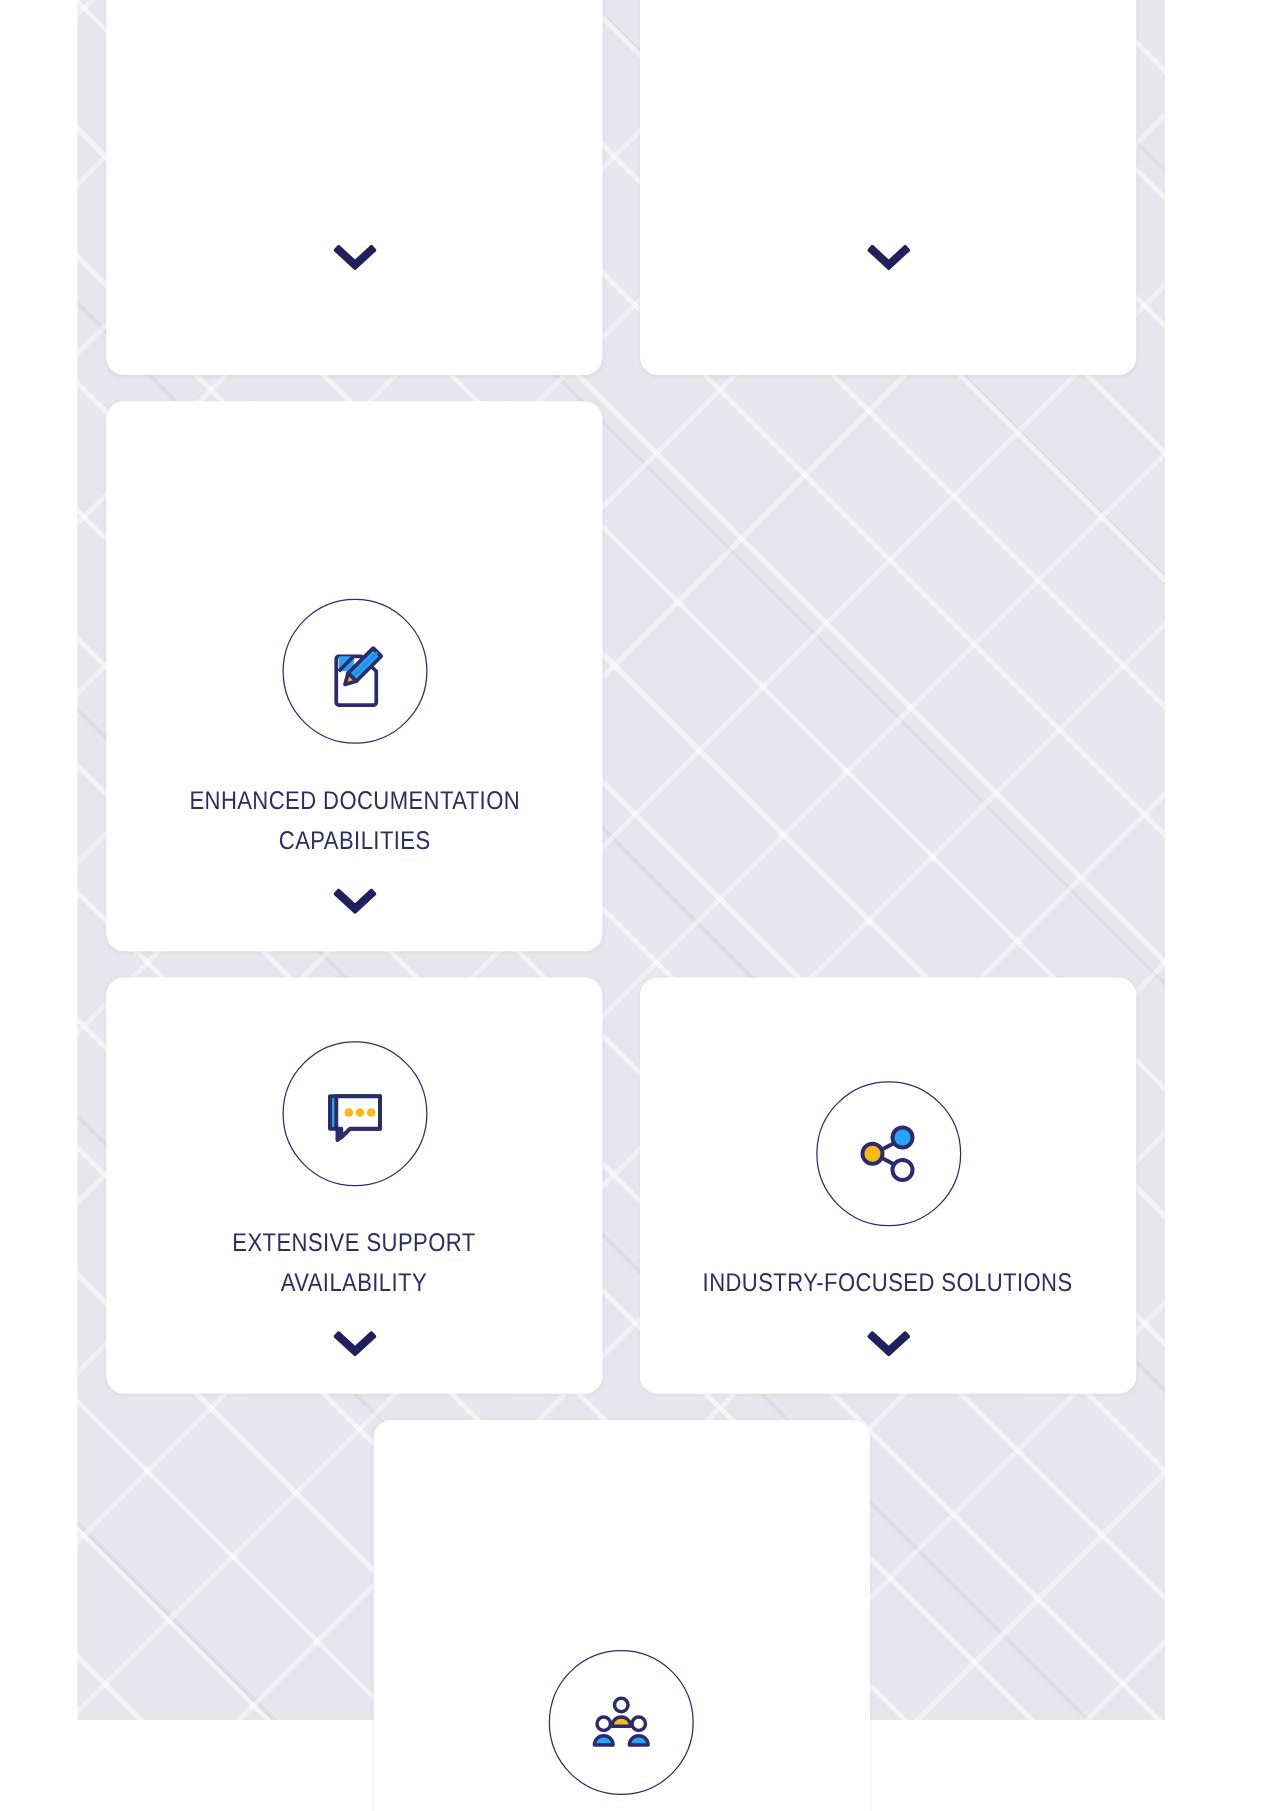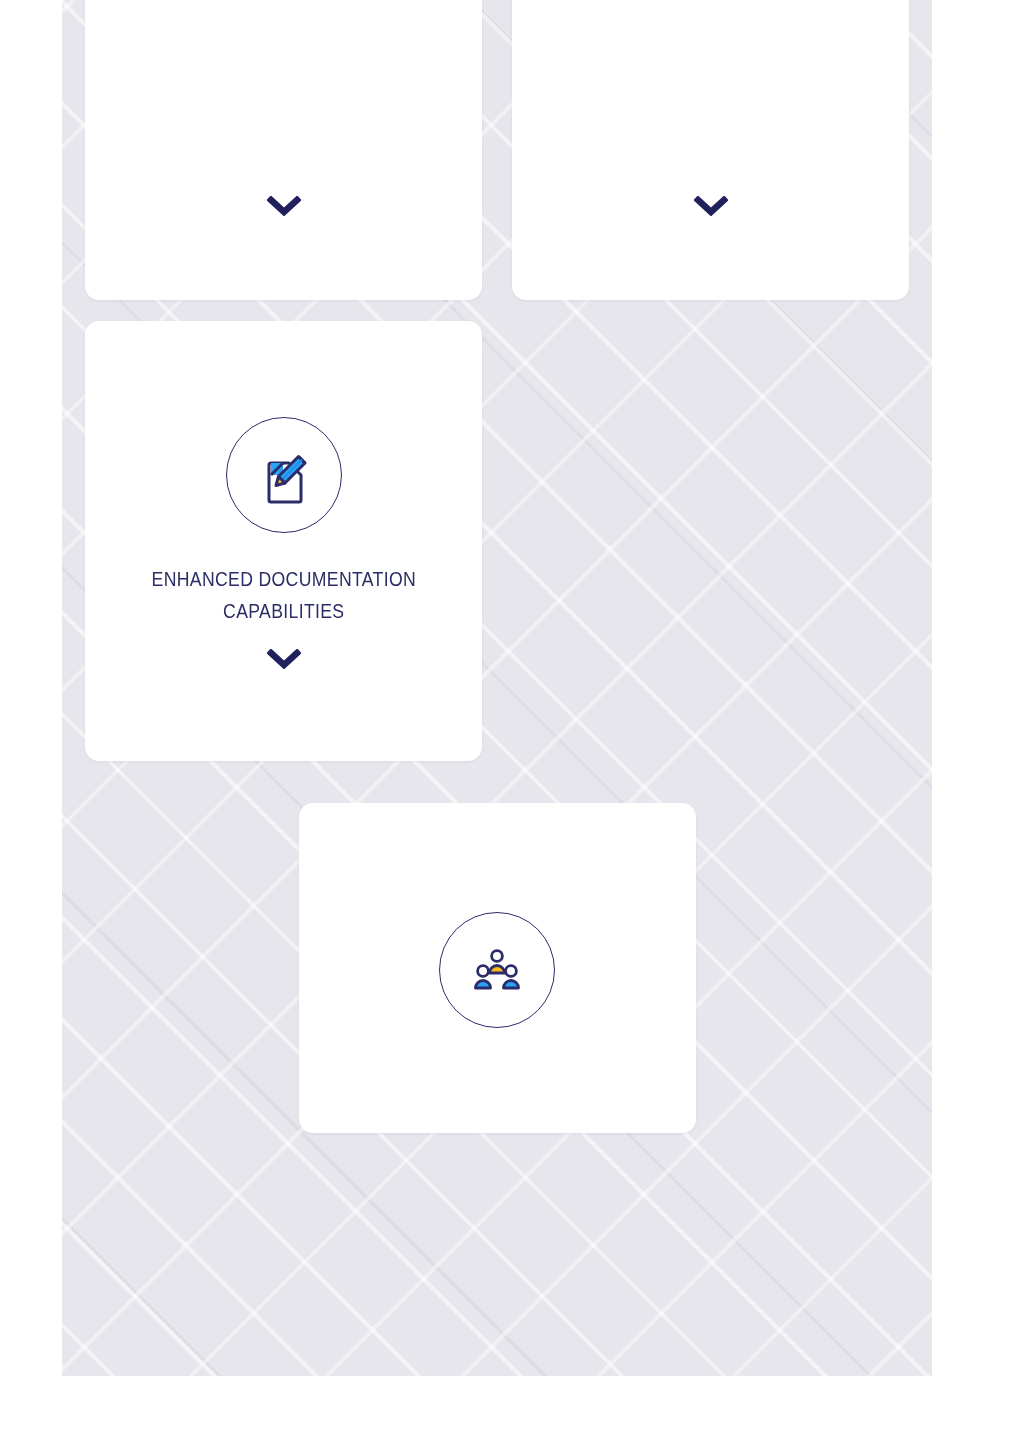--- a/index.html
+++ b/index.html
@@ -63,21 +63,21 @@
 
   .card {
     width: 397px;
     box-sizing: border-box;
     background: #ffffff;
     border-radius: 14px;
     box-shadow: 0 1px 3px rgba(60,60,100,0.07);
     display: flex;
     flex-direction: column;
     align-items: center;
-    justify-content: center;
+    justify-content: flex-end;
     padding: 34px 26px 30px;
   }
   .card.tall   { height: 440px; }
   .card.short  { height: 333px; }
   .card.bottom { height: 330px; }
 
   .icon-circle {
     width: 114px;
     height: 114px;
     border-radius: 50%;
@@ -158,21 +158,51 @@
       <svg class="chev" viewBox="0 0 34 20">
         <path d="M4 4 L17 16 L30 4" fill="none" stroke="#20215c" stroke-width="6.5" stroke-linecap="square" stroke-linejoin="miter"></path>
       </svg>
     </div>
 
 
   </div>
 
   <div class="row">
 
-
+    <div class="card short">
+      <div class="icon-circle">
+        <svg width="58" height="58" viewBox="0 0 58 58">
+          <path d="M9 15 h40 v26 h-25 l-9 9 v-9 h-6 z" fill="#29a3f5" stroke="#2b2d6b" stroke-width="3.2" stroke-linejoin="round"></path>
+          <path d="M14 15 h35 v26 h-24 l-7 7 v-7 h-4 z" fill="#ffffff" stroke="#2b2d6b" stroke-width="3.2" stroke-linejoin="round"></path>
+          <circle cx="24" cy="28" r="3.4" fill="#fcb814"></circle>
+          <circle cx="33" cy="28" r="3.4" fill="#fcb814"></circle>
+          <circle cx="42" cy="28" r="3.4" fill="#fcb814"></circle>
+        </svg>
+      </div>
+      <div class="card-title">EXTENSIVE SUPPORT
+AVAILABILITY</div>
+      <svg class="chev" viewBox="0 0 34 20">
+        <path d="M4 4 L17 16 L30 4" fill="none" stroke="#20215c" stroke-width="6.5" stroke-linecap="square" stroke-linejoin="miter"></path>
+      </svg>
+    </div>
+
+    <div class="card short">
+      <div class="icon-circle">
+        <svg width="58" height="58" viewBox="0 0 58 58">
+          <path d="M17 29 L40 17 M17 29 L40 41" fill="none" stroke="#2b2d6b" stroke-width="3.2"></path>
+          <circle cx="40" cy="16" r="8" fill="#29a3f5" stroke="#2b2d6b" stroke-width="3.2"></circle>
+          <circle cx="16" cy="29" r="8" fill="#fcb814" stroke="#2b2d6b" stroke-width="3.2"></circle>
+          <circle cx="40" cy="42" r="8" fill="#ffffff" stroke="#2b2d6b" stroke-width="3.2"></circle>
+        </svg>
+      </div>
+      <div class="card-title">INDUSTRY-FOCUSED SOLUTIONS</div>
+      <svg class="chev" viewBox="0 0 34 20">
+        <path d="M4 4 L17 16 L30 4" fill="none" stroke="#20215c" stroke-width="6.5" stroke-linecap="square" stroke-linejoin="miter"></path>
+      </svg>
+    </div>
 
   </div>
 
   <div class="row centered">
 
     <div class="card bottom">
       <div class="icon-circle">
         <svg width="54" height="54" viewBox="0 0 54 54">
           <circle cx="27" cy="13" r="5.4" fill="#ffffff" stroke="#2b2d6b" stroke-width="2.8"></circle>
           <path d="M19.5 30 a7.5 7.5 0 0 1 15 0 z" fill="#fcb814" stroke="#2b2d6b" stroke-width="2.8" stroke-linejoin="round"></path>

